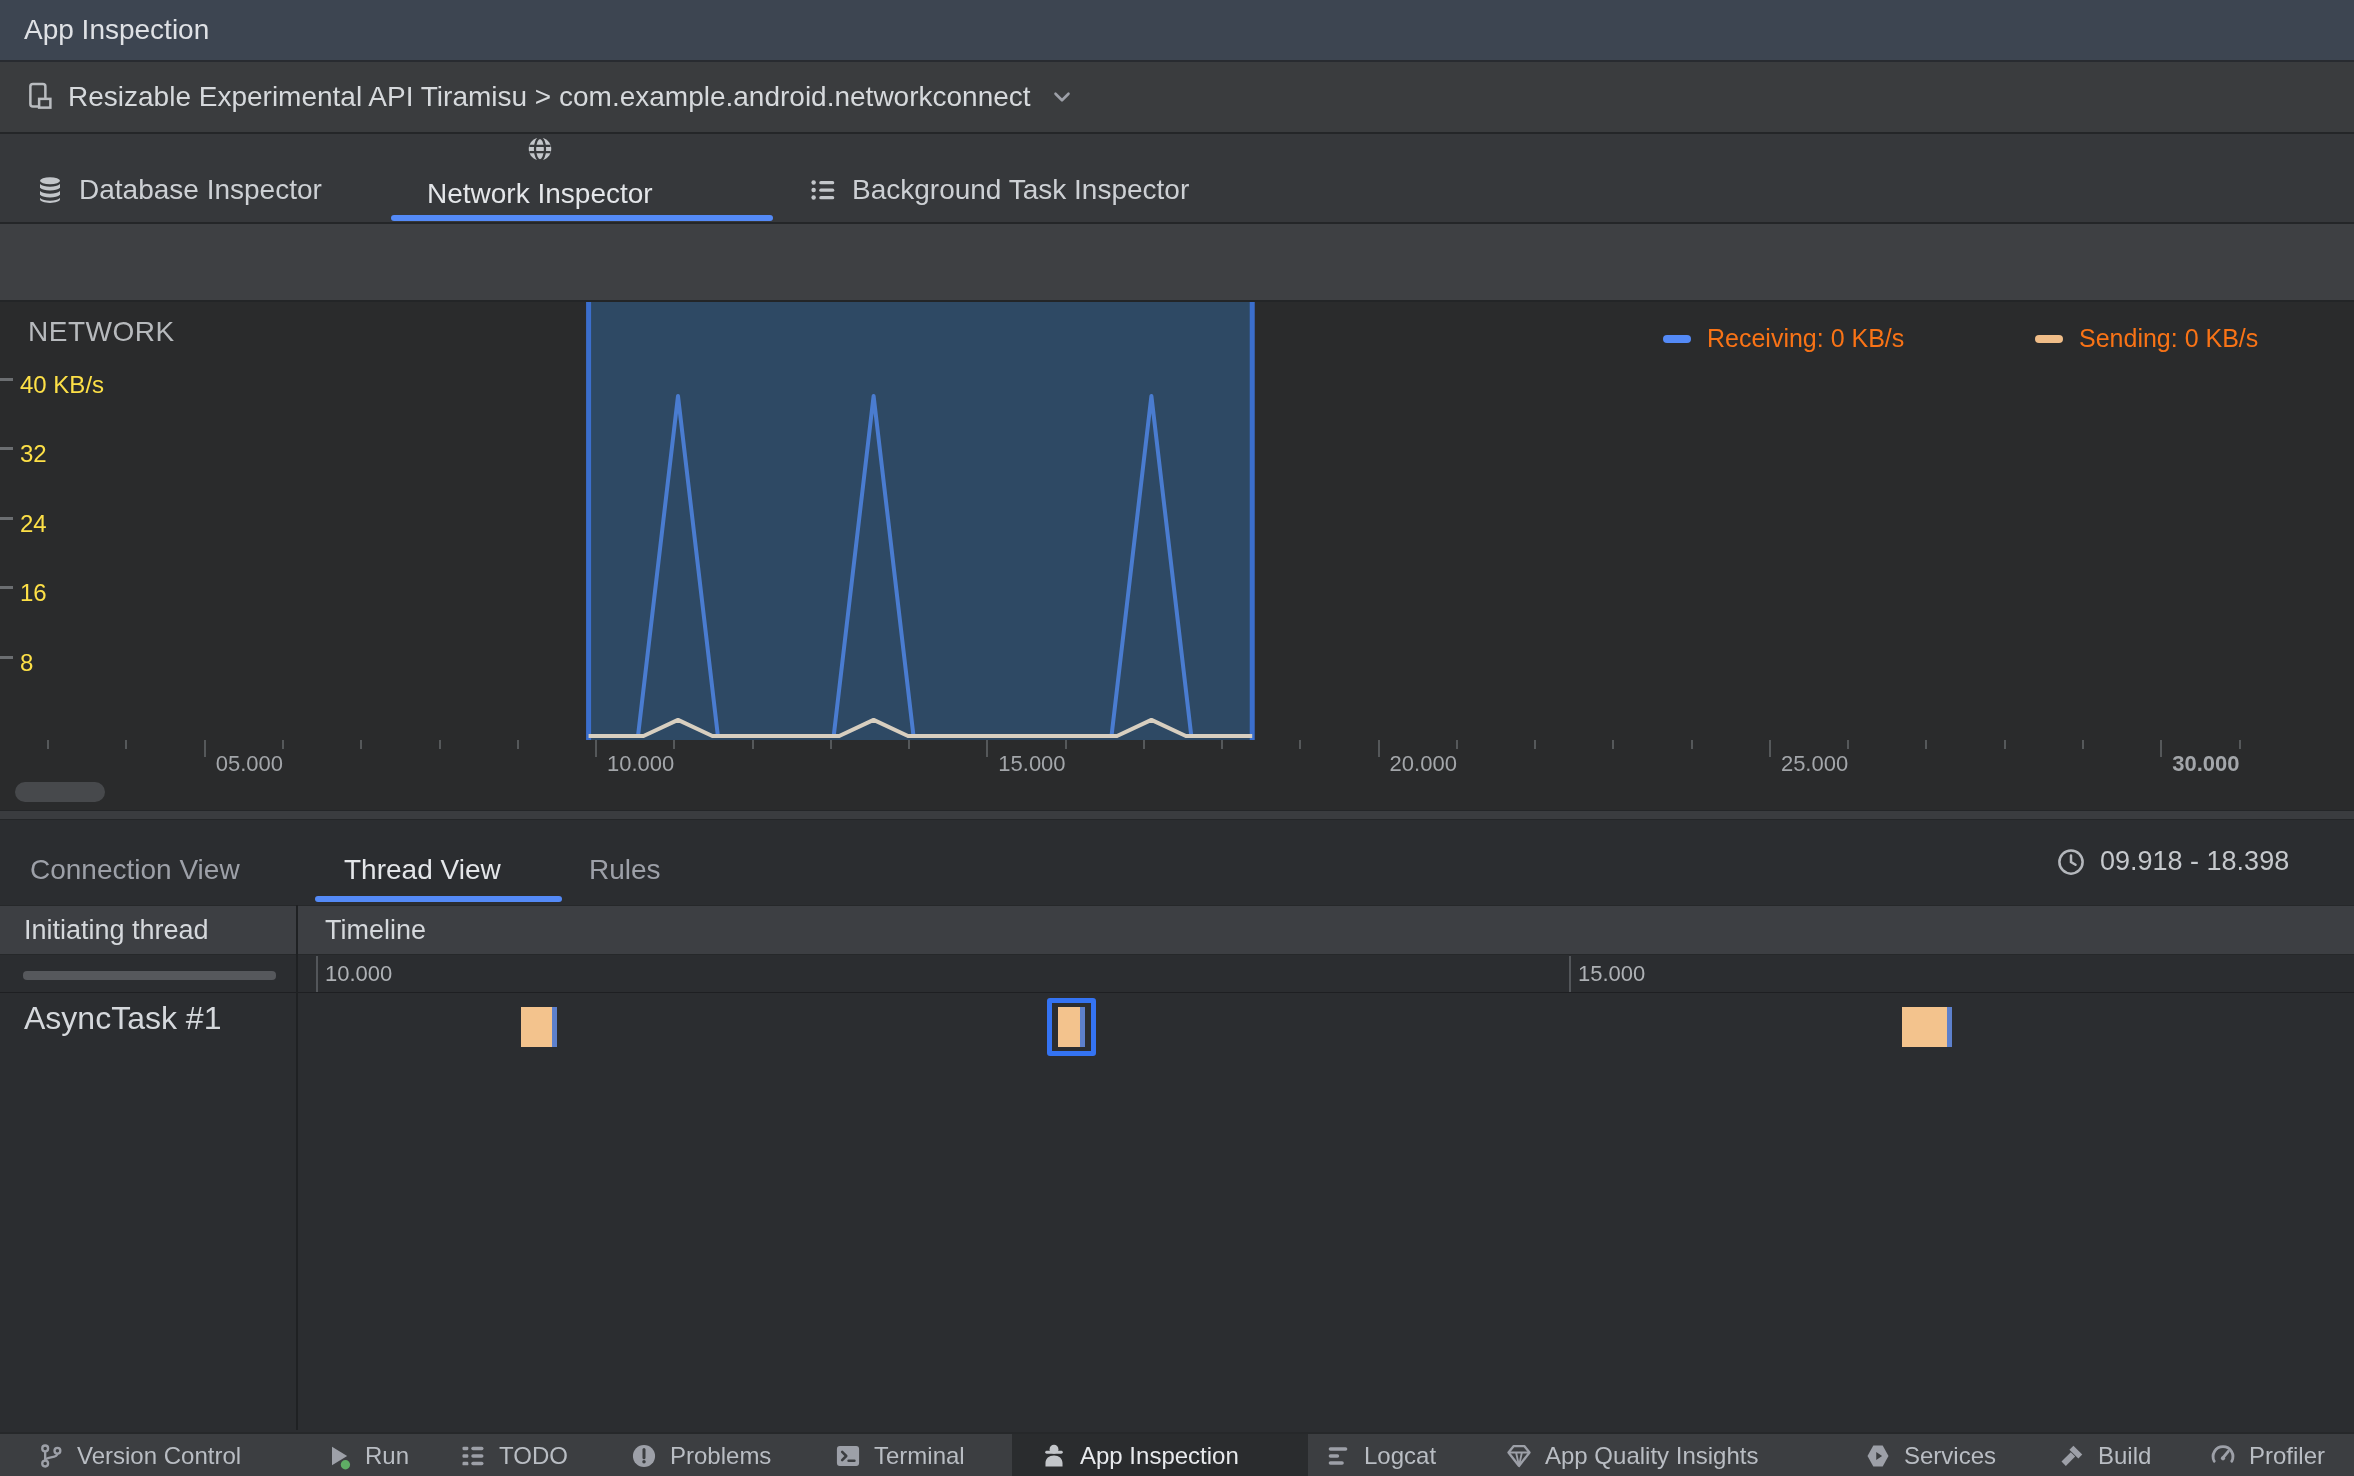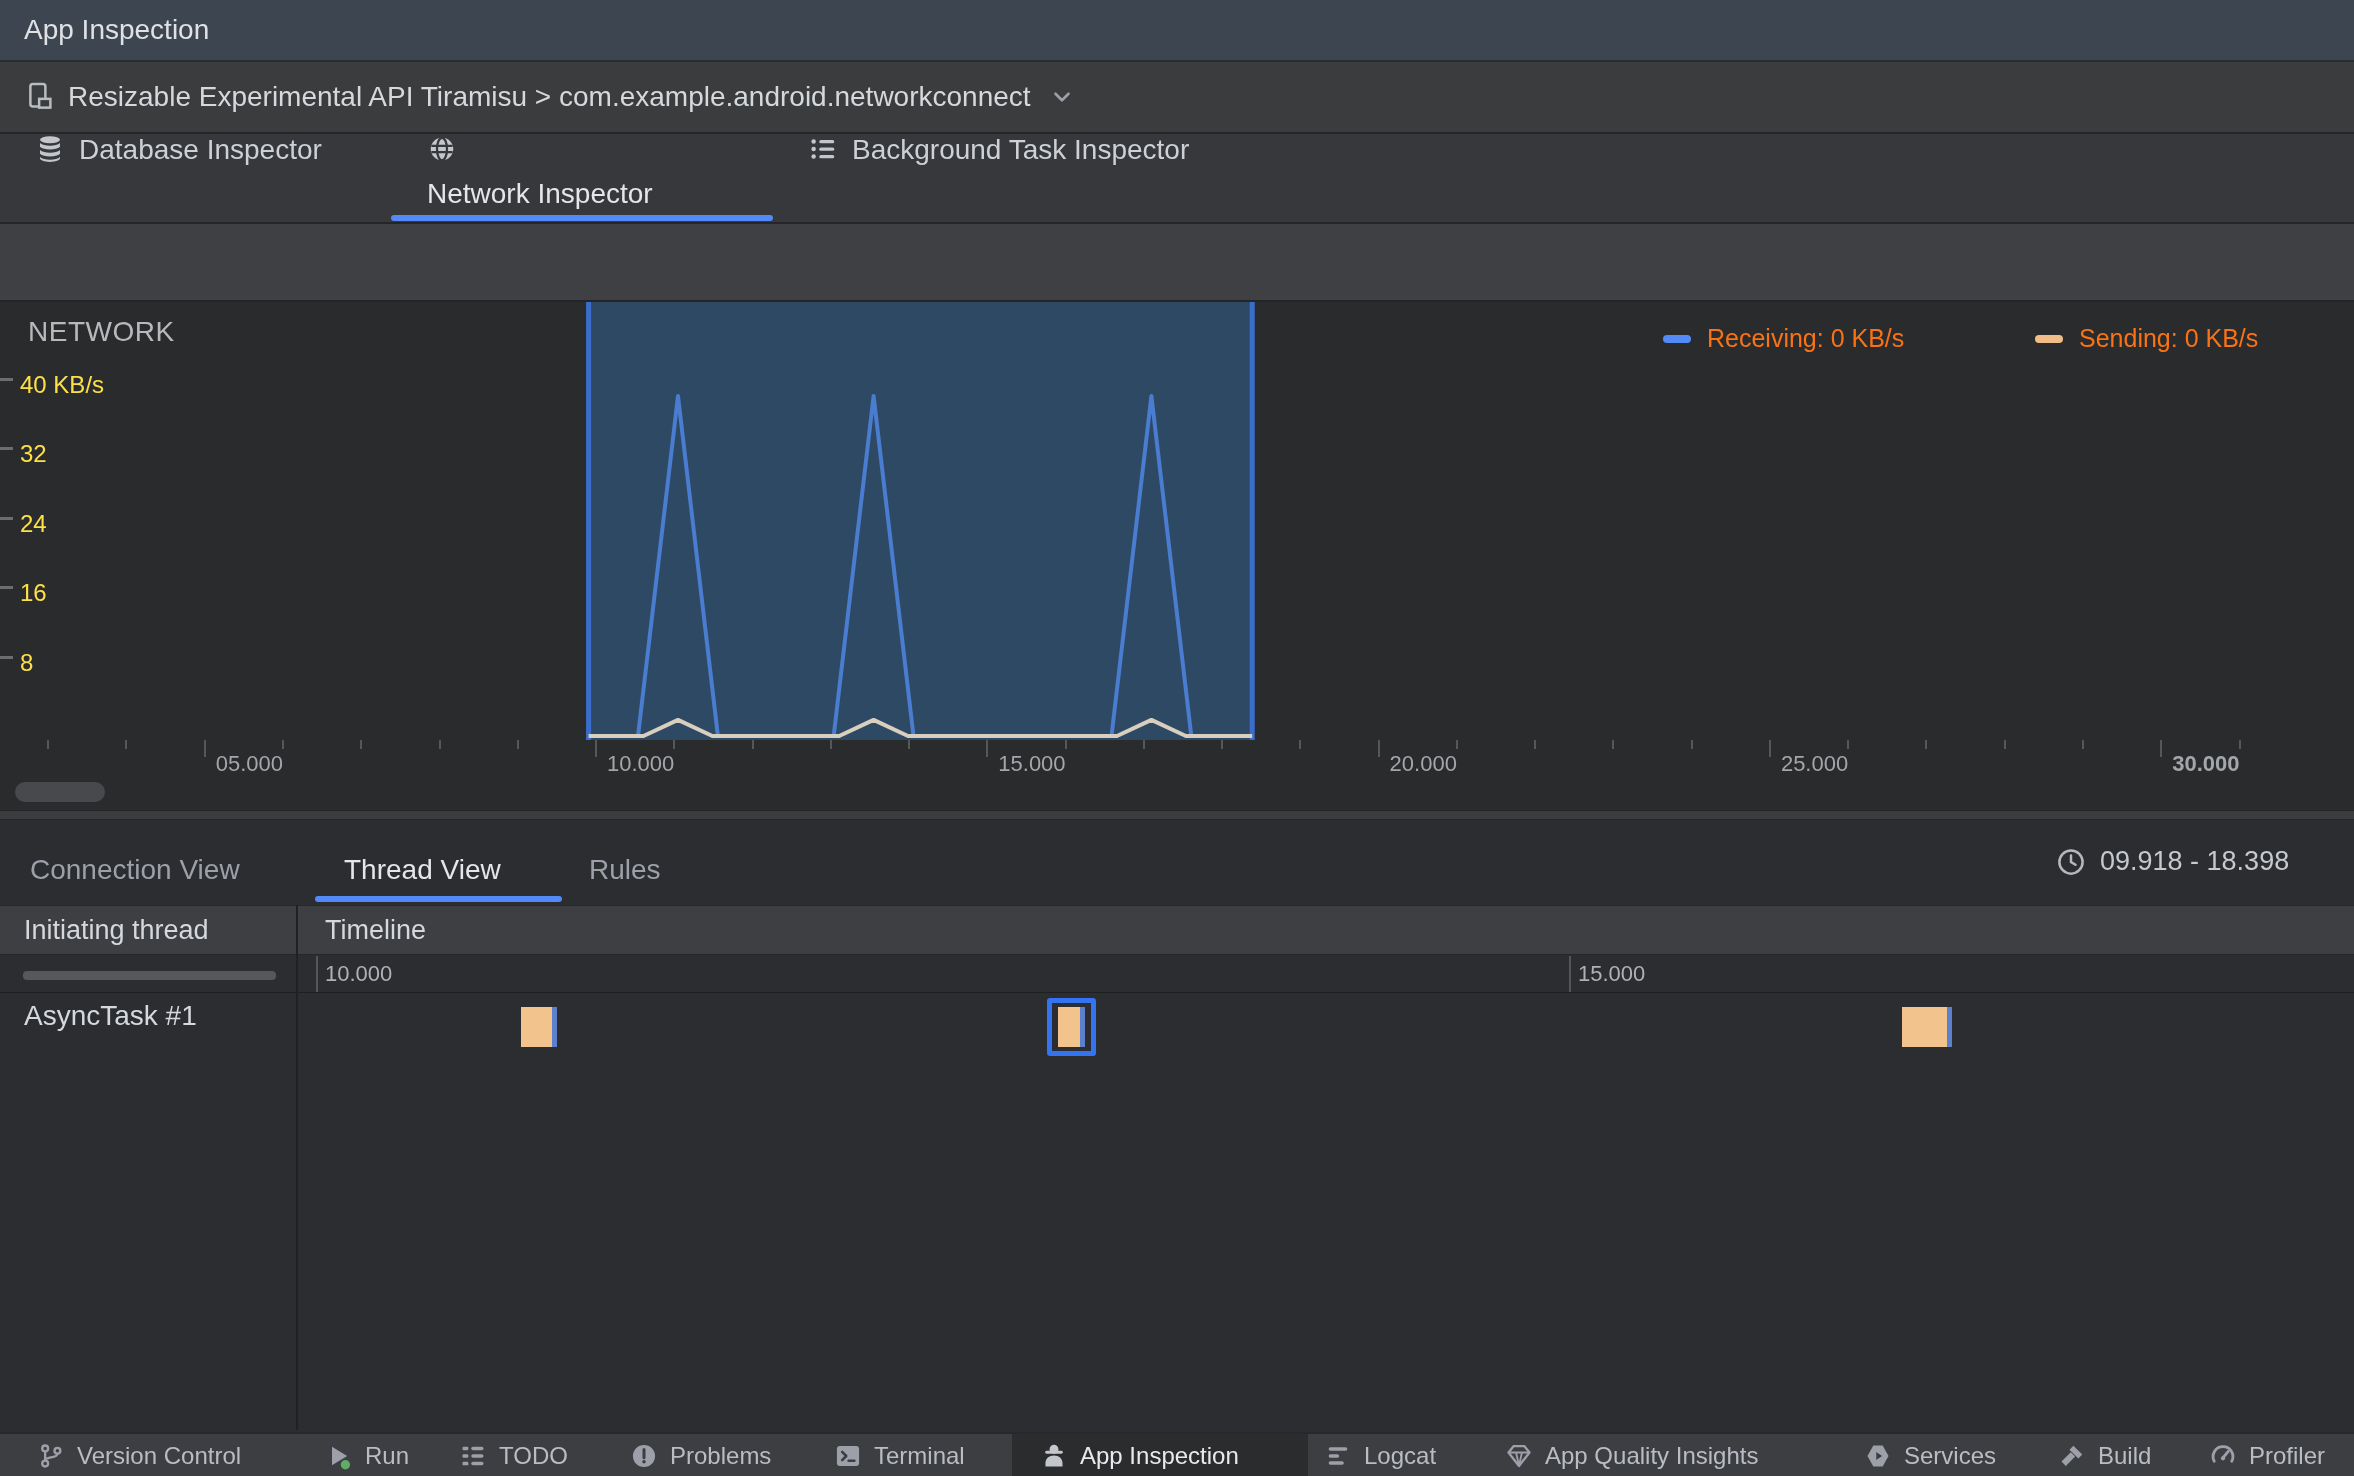--- a/index.html
+++ b/index.html
@@ -15,21 +15,21 @@
 
   
   .titlebar{left:0;top:0;width:100%;height:60px;background:#3d4551;}
   .titlebar .t{position:absolute;left:24px;top:14px;font-size:28px;color:#dfe1e5;}
   .div1{left:0;top:60px;width:100%;height:2px;background:#282b30;}
   .process-row{left:0;top:62px;width:100%;height:70px;background:#3a3c3e;}
   .process-sel{position:absolute;left:26px;top:12px;height:46px;display:flex;align-items:center;gap:12px;cursor:pointer;}
   .process-sel .label{font-size:28px;color:#d6d9dc;}
   .div2{left:0;top:132px;width:100%;height:2px;background:#242628;}
   .insp-tabs{left:0;top:134px;width:100%;height:88px;background:#36383b;}
-  .insp-tab{position:absolute;top:0;height:112px;display:flex;align-items:flex-start;gap:14px;font-size:28px;color:#cdd0d4;cursor:pointer;}
+  .insp-tab{position:absolute;top:0;height:112px;display:flex;align-items:center;gap:14px;font-size:28px;color:#cdd0d4;cursor:pointer;}
   .insp-tab.active{color:#e4e6e9;flex-direction:column;}
   .tab-underline{position:absolute;left:391px;top:81px;width:382px;height:6px;background:#548af7;border-radius:3px;}
   .div3{left:0;top:222px;width:100%;height:2px;background:#242628;}
   .toolstrip{left:0;top:224px;width:100%;height:76px;background:#3e4043;}
   .div4{left:0;top:300px;width:100%;height:2px;background:#232527;}
 
   
   .chart-bg{left:0;top:302px;width:100%;height:508px;background:#2a2b2c;}
   #chart-svg{position:absolute;left:0;top:302px;}
   .network-label{left:28px;top:316px;font-size:28px;color:#b7babd;letter-spacing:0.5px;}
@@ -52,21 +52,21 @@
   .view-underline{position:absolute;left:315px;top:896px;width:247px;height:6px;background:#548af7;border-radius:3px;}
   .time-range{position:absolute;top:846px;left:2056px;display:flex;align-items:center;gap:14px;font-size:27px;color:#c6c9cd;}
   .tbl-header{left:0;top:905px;width:100%;height:50px;background:#3d3f43;border-top:1px solid #26282a;border-bottom:1px solid #26282a;box-sizing:border-box;}
   .tbl-header .h1{position:absolute;left:24px;top:9px;font-size:27px;color:#d5d8dc;}
   .tbl-header .h2{position:absolute;left:325px;top:9px;font-size:27px;color:#d5d8dc;}
   .ruler-row{left:0;top:956px;width:100%;height:37px;border-bottom:1px solid #1e1f22;box-sizing:border-box;}
   .ruler-tick{position:absolute;top:0;width:2px;height:36px;background:#53565a;}
   .ruler-label{position:absolute;top:5px;font-size:22px;color:#aeb1b5;}
   .col-pill{position:absolute;left:23px;top:971px;width:253px;height:9px;border-radius:4px;background:#56585c;}
   .col-divider{position:absolute;left:296px;top:905px;width:2px;height:525px;background:#1f2123;}
-  .thread-label{position:absolute;left:24px;top:1000px;font-size:28px;color:#d5d8dc;}
+  .thread-label{position:absolute;left:24px;top:1000px;font-size:32px;color:#d5d8dc;}
   .req-block{position:absolute;top:1007px;height:40px;background:#f3c38d;cursor:pointer;}
   .req-strip{position:absolute;right:0;top:0;width:5px;height:100%;background:#5d80cc;}
   .req-selected{position:absolute;border:5px solid #3473f2;border-radius:3px;padding:4px 6px;cursor:pointer;}
   .req-selected .req-inner{position:relative;width:100%;height:100%;background:#f3c38d;}
 
   
   .statusbar{left:0;top:1432px;width:100%;height:44px;background:#3c3e41;border-top:2px solid #26282a;box-sizing:content-box;}
   .sb-active-bg{position:absolute;left:1012px;top:0;width:296px;height:44px;background:#2a2c2e;}
   .sb-item{position:absolute;top:0;height:44px;display:flex;align-items:center;gap:12px;font-size:24px;color:#b9bdc3;cursor:pointer;}
   .sb-item.active{color:#e8eaed;}

